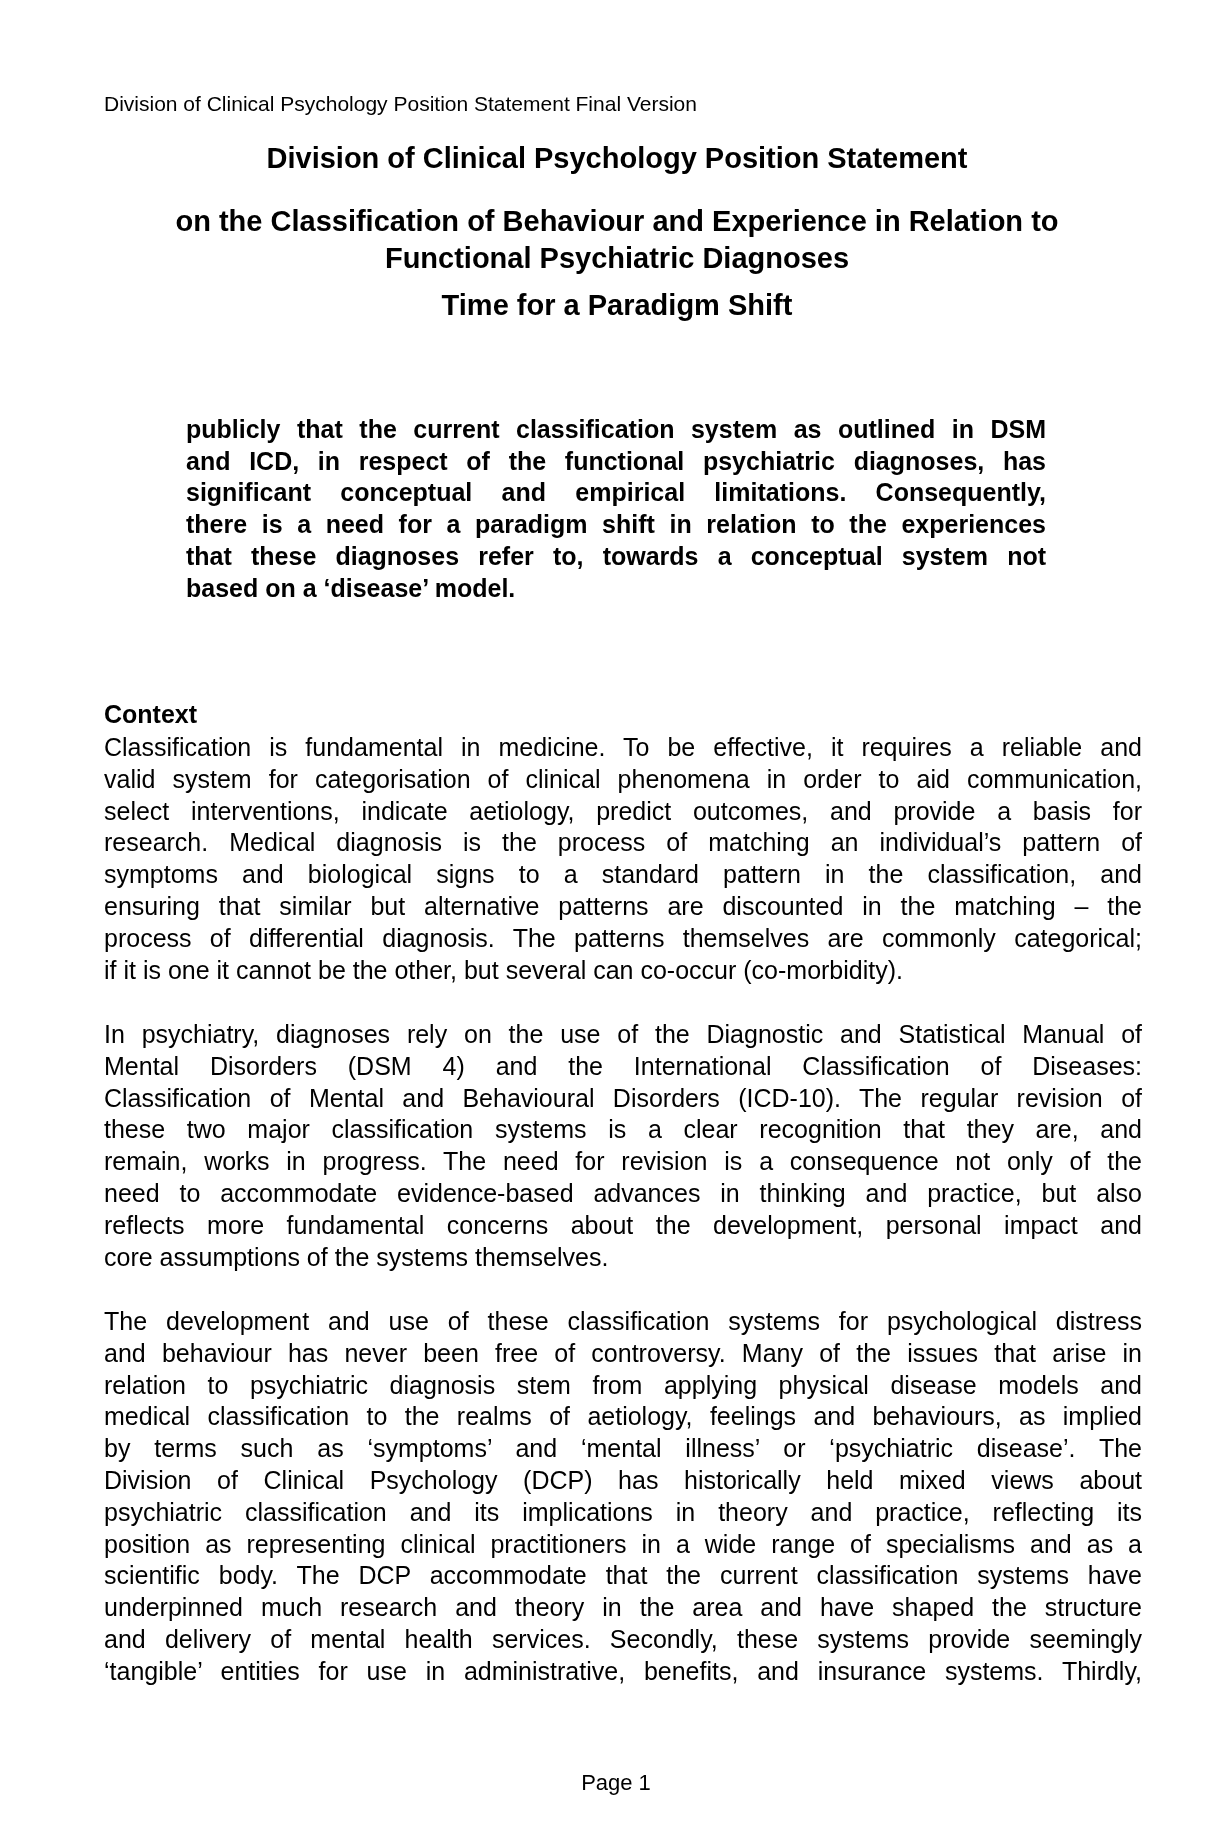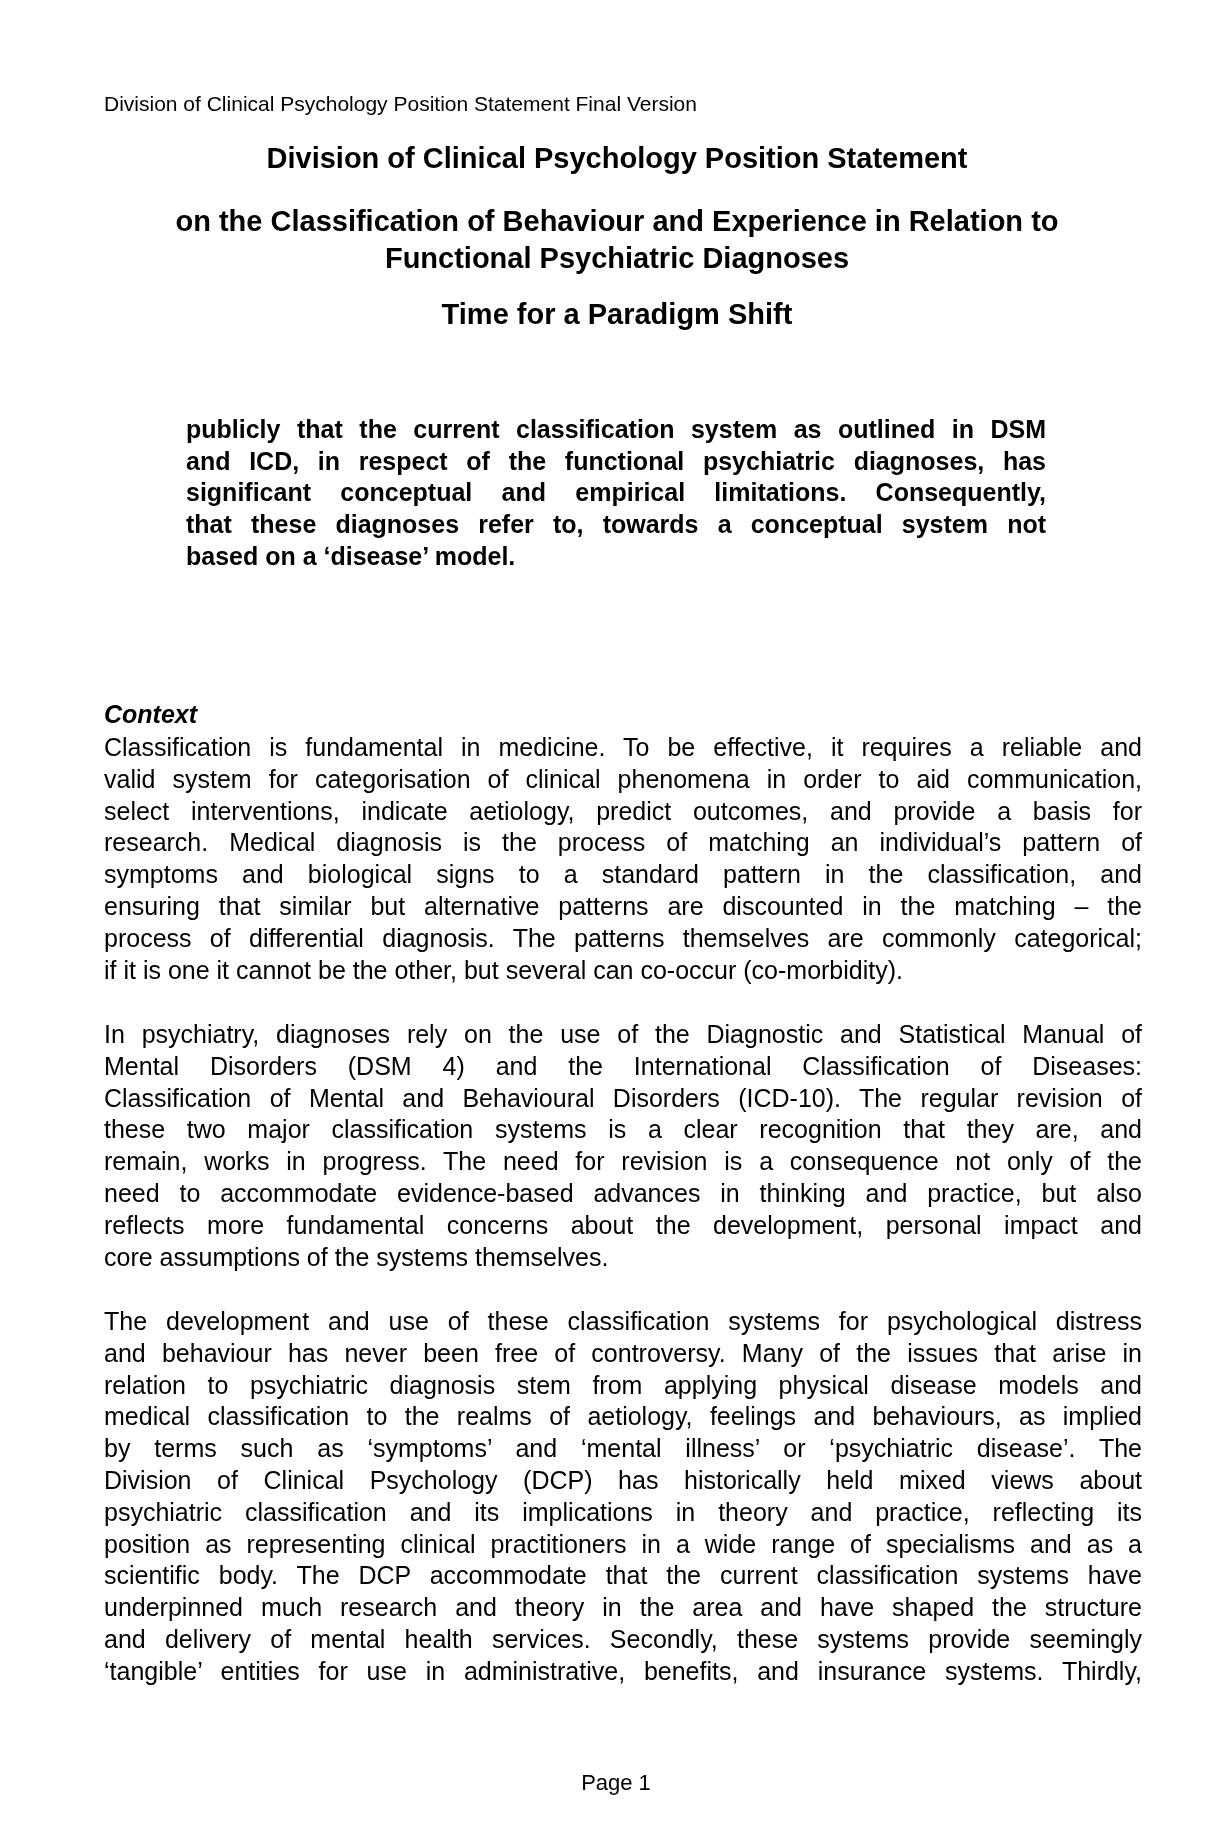--- a/index.html
+++ b/index.html
@@ -1,26 +1,26 @@
 <!DOCTYPE html>
 <html><head>
 <meta charset="utf-8">
 <style>
   html, body { margin: 0; padding: 0; background: #ffffff; }
   body { width: 1232px; height: 1824px; position: relative; overflow: hidden; color: #000; font-family: "Liberation Sans", sans-serif; }
   .running-header { position: absolute; left: 104px; top: 56px; font-size: 21px; margin-top: 36px; }
   .titles { position: absolute; left: 104px; width: 1026px; top: 140px; text-align: center; font-weight: bold; font-size: 29px; line-height: 37px; }
   .titles .t1 { margin: 0 0 26px 0; }
-  .titles .t2 { margin: 0 0 19px 0; }
+  .titles .t2 { margin: 0 0 10px 0; }
   .titles .t3 { margin: 0; }
   .abstract { position: absolute; left: 186px; width: 860px; top: 414px; font-weight: bold; font-size: 25px; line-height: 31.7px; }
   .line { display: block; text-align: justify; text-align-last: justify; white-space: nowrap; }
   .line.last { text-align-last: left; }
   .content { position: absolute; left: 104px; width: 1038px; font-size: 25px; line-height: 31.8px; }
-  .section-heading { position: absolute; left: 104px; top: 700px; font-weight: bold; font-size: 25px; font-style: italic; }
+  .section-heading { position: absolute; left: 104px; top: 700px; font-weight: bold; font-size: 25px; }
   .p1 { top: 732px; }
   .p2 { top: 1019px; }
   .p3 { top: 1306px; }
   .page-number { position: absolute; left: 0; width: 1232px; top: 1770px; text-align: center; font-size: 22px; }
 </style>
 </head>
 <body>
 
 <div class="running-header">Division of Clinical Psychology Position Statement Final Version</div>
 
@@ -30,20 +30,21 @@
     <div>on the Classification of Behaviour and Experience in Relation to</div>
     <div>Functional Psychiatric Diagnoses</div>
   </div>
   <div class="t3">Time for a Paradigm Shift</div>
 </div>
 
 <div class="abstract">
   <span class="line">publicly that the current classification system as outlined in DSM</span>
   <span class="line">and ICD, in respect of the functional psychiatric diagnoses, has</span>
   <span class="line">significant conceptual and empirical limitations. Consequently,</span>
+  <span class="line">there is a need for a paradigm shift in relation to the experiences</span>
   <span class="line">that these diagnoses refer to, towards a conceptual system not</span>
   <span class="line last">based on a ‘disease’ model.</span>
 </div>
 
 <div class="section-heading">Context</div>
 
 <div class="content p1">
   <span class="line">Classification is fundamental in medicine. To be effective, it requires a reliable and</span>
   <span class="line">valid system for categorisation of clinical phenomena in order to aid communication,</span>
   <span class="line">select interventions, indicate aetiology, predict outcomes, and provide a basis for</span>

